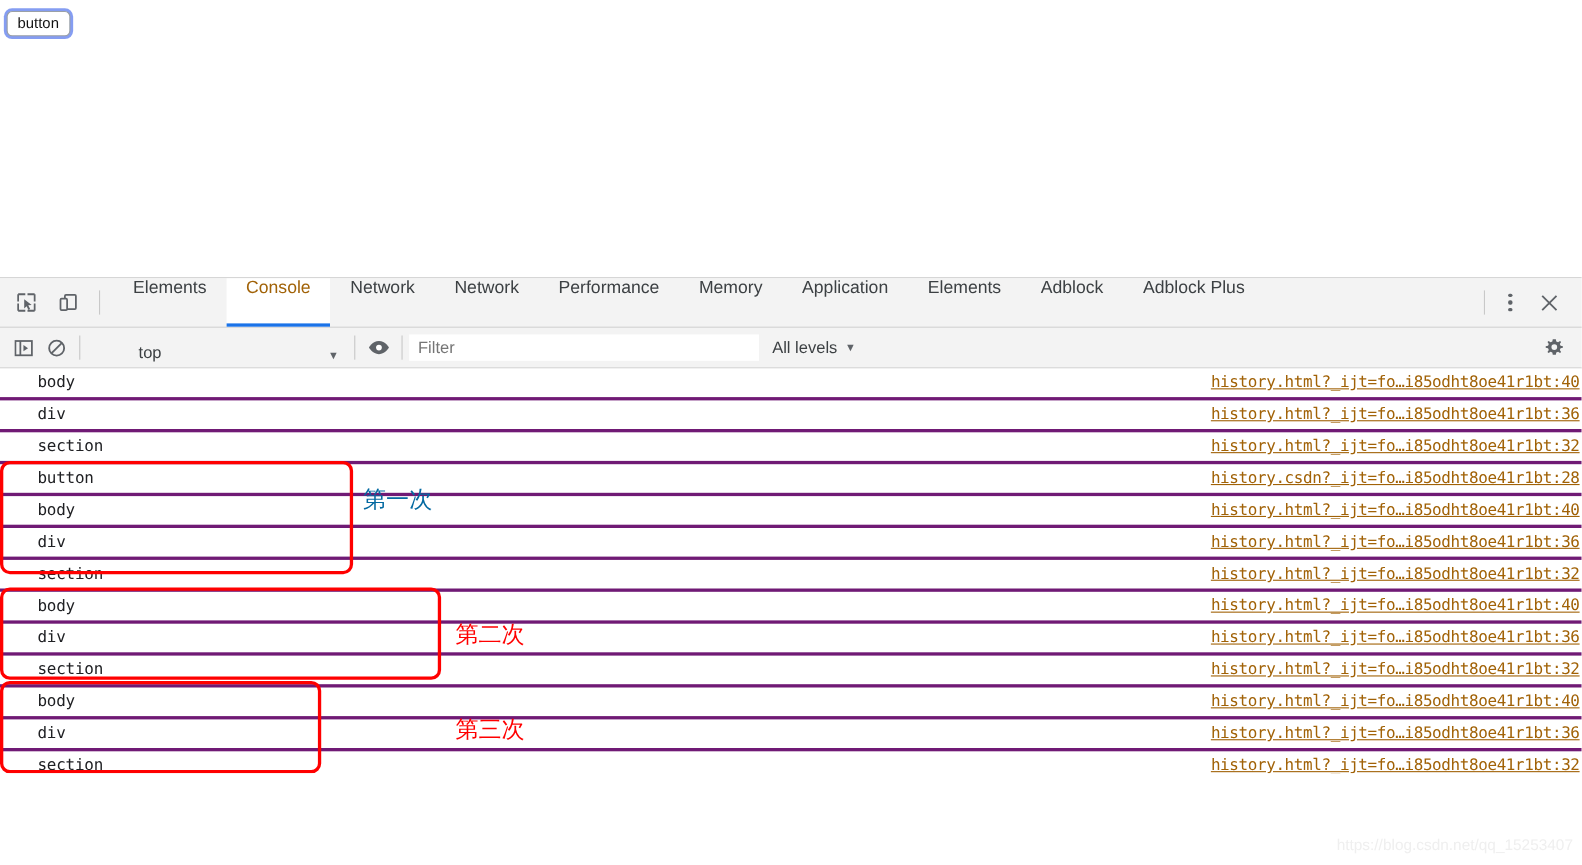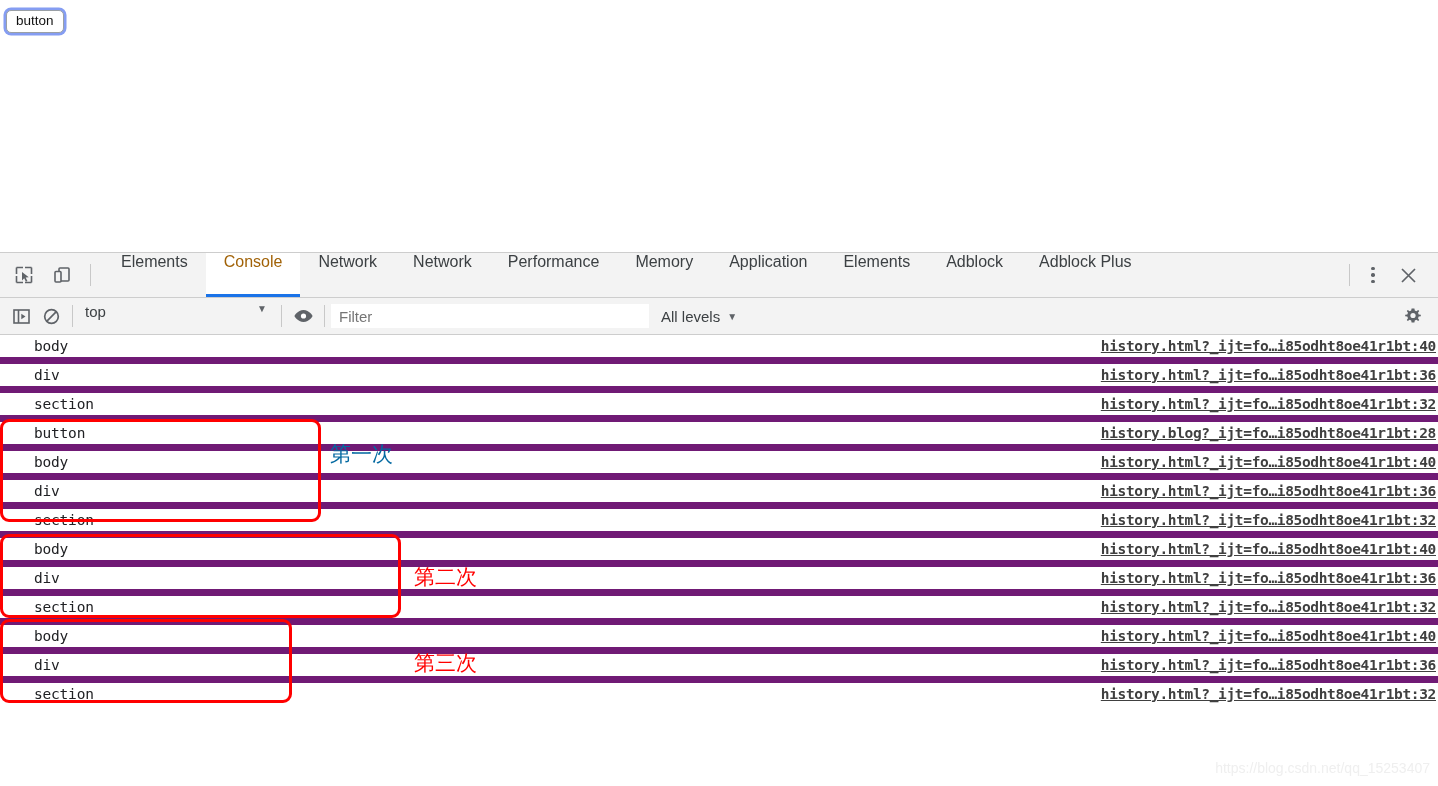--- a/index.html
+++ b/index.html
@@ -113,25 +113,26 @@
     display: flex; align-items: center;
     padding: 0 8px 0 6px;
     gap: 0px;
   }
   .fi {
     width: 30px; height: 28px;
     display: flex; align-items: center; justify-content: center;
     cursor: pointer;
   }
   .ctx-select {
-    display: flex; align-items: flex-start; justify-content: space-between;
+    display: flex; align-items: flex-end; justify-content: space-between;
     width: 196px; height: 26px;
     padding: 0 8px 0 6px;
     font-size: 15px; color: #3c4043;
     cursor: pointer;
+    margin-left: 41px;
   }
   .caret { font-size: 10px; color: #5f6368; }
   .filter-input {
     width: 318px; height: 24px;
     background: #ffffff;
     border: none;
     font-size: 15px;
     color: #202124;
     padding: 0 8px;
     font-family: "Liberation Sans", sans-serif;
@@ -155,40 +156,39 @@
   
   .console-list {
     position: relative;
     background: #ffffff;
     height: 368px;
     overflow: hidden;
   }
   .msg-row {
     position: relative;
     height: 29px;
-    border-bottom: 7px solid #701a75;
+    border-bottom: 3px solid #701a75;
     display: flex; align-items: center;
   }
   .msg-text {
     font-family: "DejaVu Sans Mono", monospace;
     font-size: 14.5px;
     color: #202124;
     padding-left: 34px;
     letter-spacing: -0.2px;
   }
   .msg-src {
     position: absolute; right: 2px; top: 50%;
     transform: translateY(-50%);
     font-family: "DejaVu Sans Mono", monospace;
     font-size: 14.5px;
-    color: #404040;
+    color: #a16207;
     text-decoration: underline;
     cursor: pointer;
     letter-spacing: -0.35px;
-    font-weight: bold;
   }
 
   
   .redbox {
     position: absolute;
     border: 3px solid #ff0000;
     border-radius: 9px;
     pointer-events: none;
     box-sizing: border-box;
   }
@@ -333,21 +333,21 @@
         <div class="msg-row">
           <span class="msg-text">div</span>
           <a class="msg-src">history.html?_ijt=fo…i85odht8oe41r1bt:36</a>
         </div>
         <div class="msg-row">
           <span class="msg-text">section</span>
           <a class="msg-src">history.html?_ijt=fo…i85odht8oe41r1bt:32</a>
         </div>
         <div class="msg-row">
           <span class="msg-text">button</span>
-          <a class="msg-src">history.blog?_ijt=fo…i85odht8oe41r1bt:28</a>
+          <a class="msg-src">history.csdn?_ijt=fo…i85odht8oe41r1bt:28</a>
         </div>
         <div class="msg-row">
           <span class="msg-text">body</span>
           <a class="msg-src">history.html?_ijt=fo…i85odht8oe41r1bt:40</a>
         </div>
         <div class="msg-row">
           <span class="msg-text">div</span>
           <a class="msg-src">history.html?_ijt=fo…i85odht8oe41r1bt:36</a>
         </div>
         <div class="msg-row">

